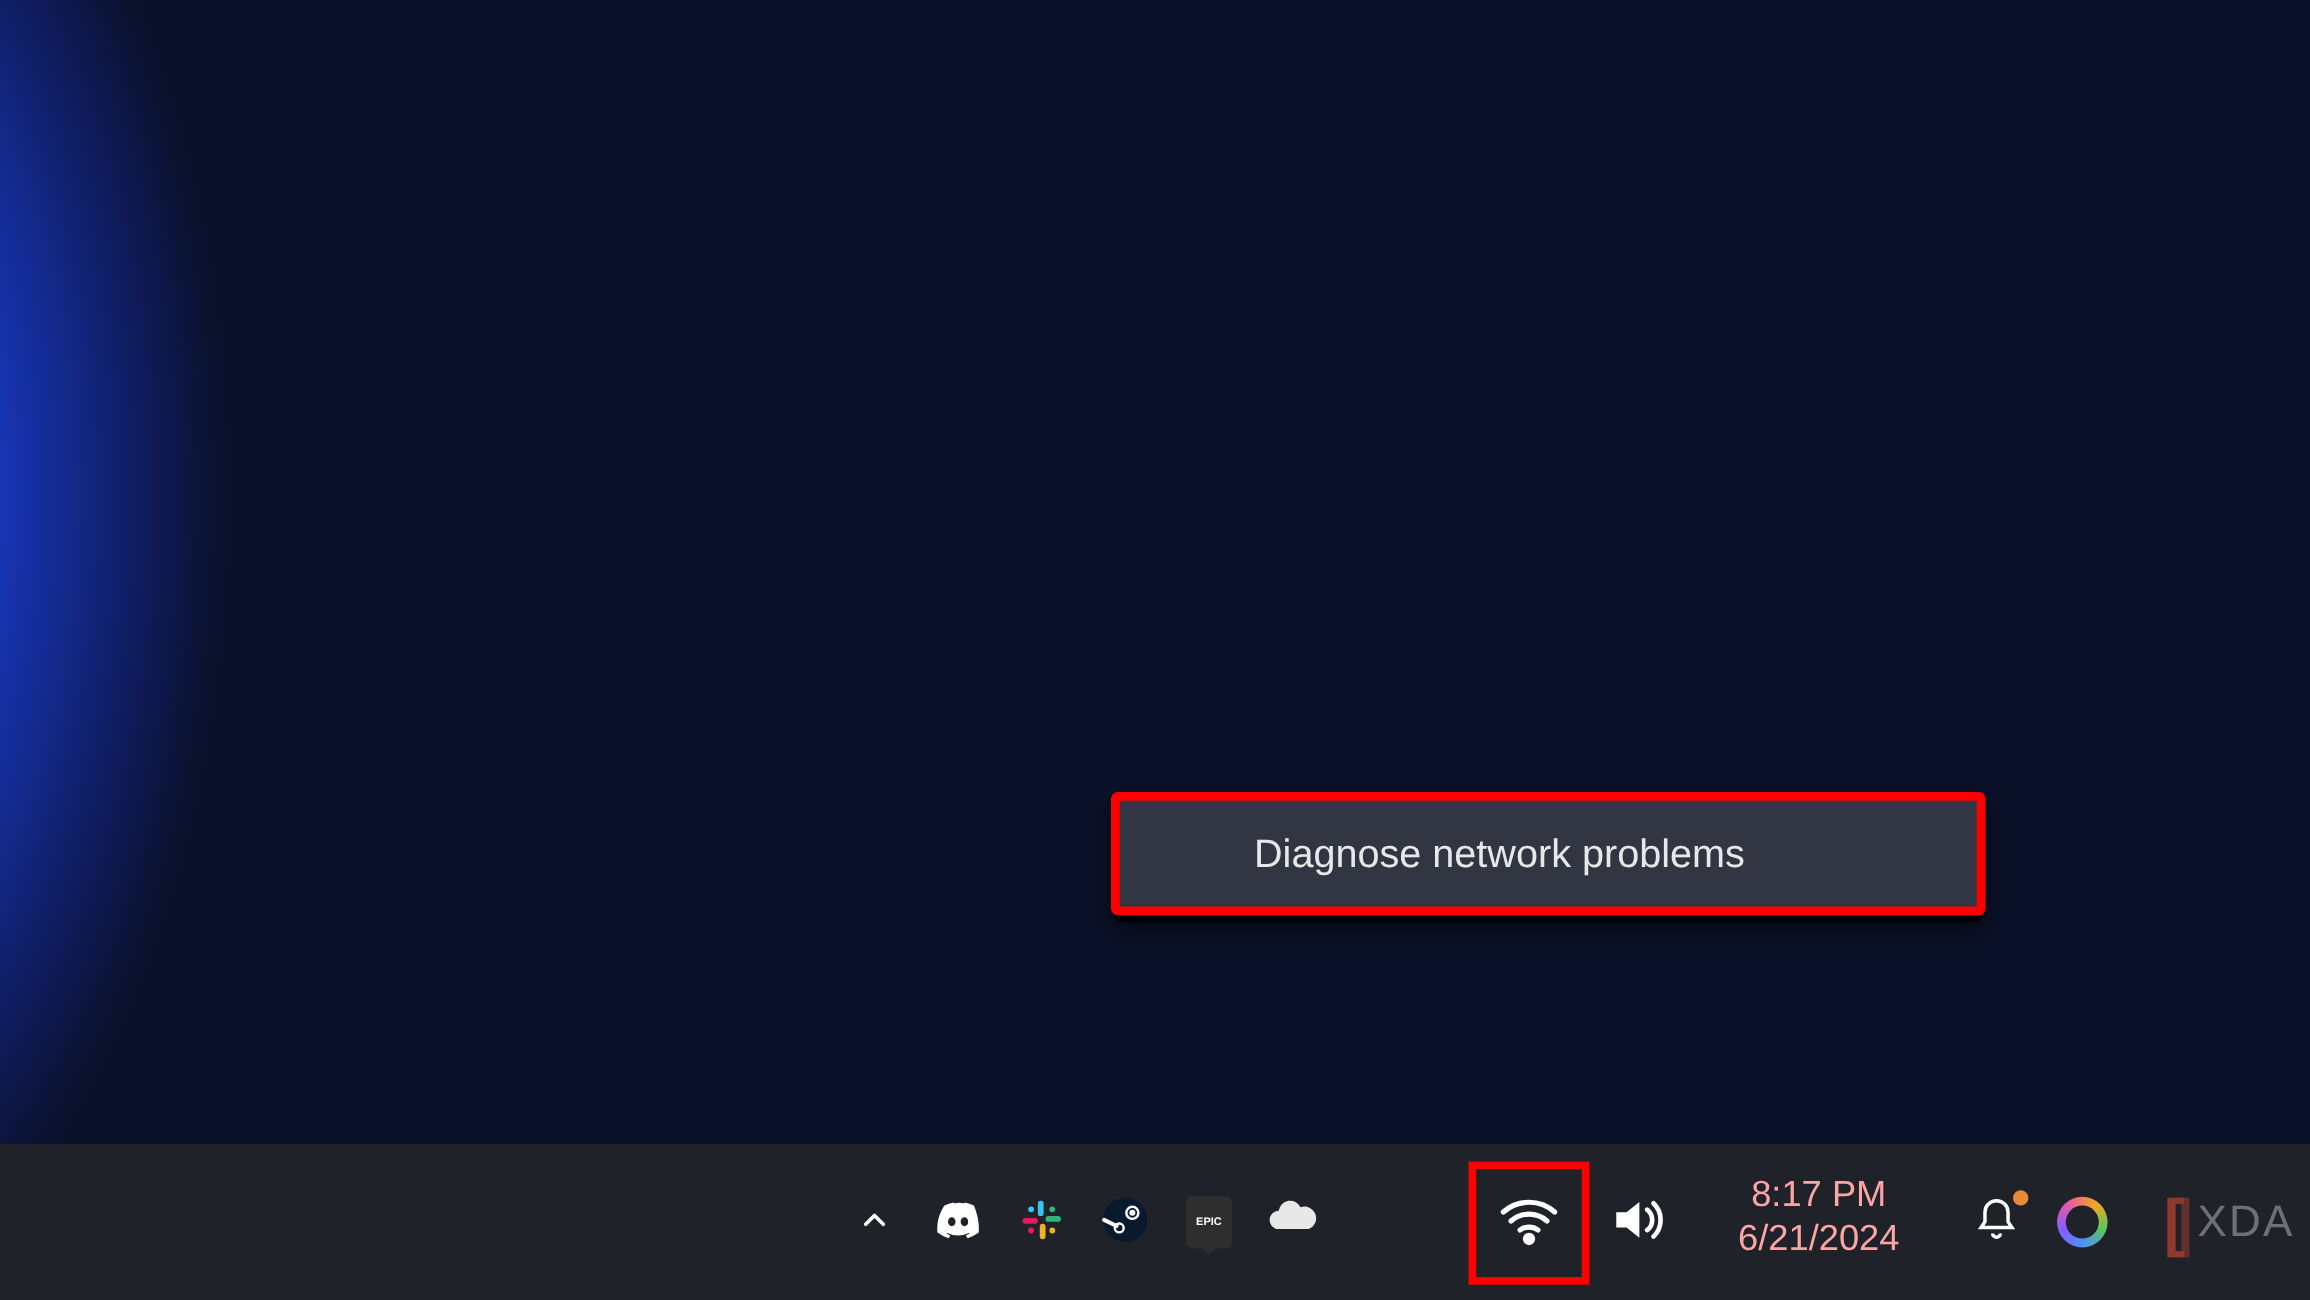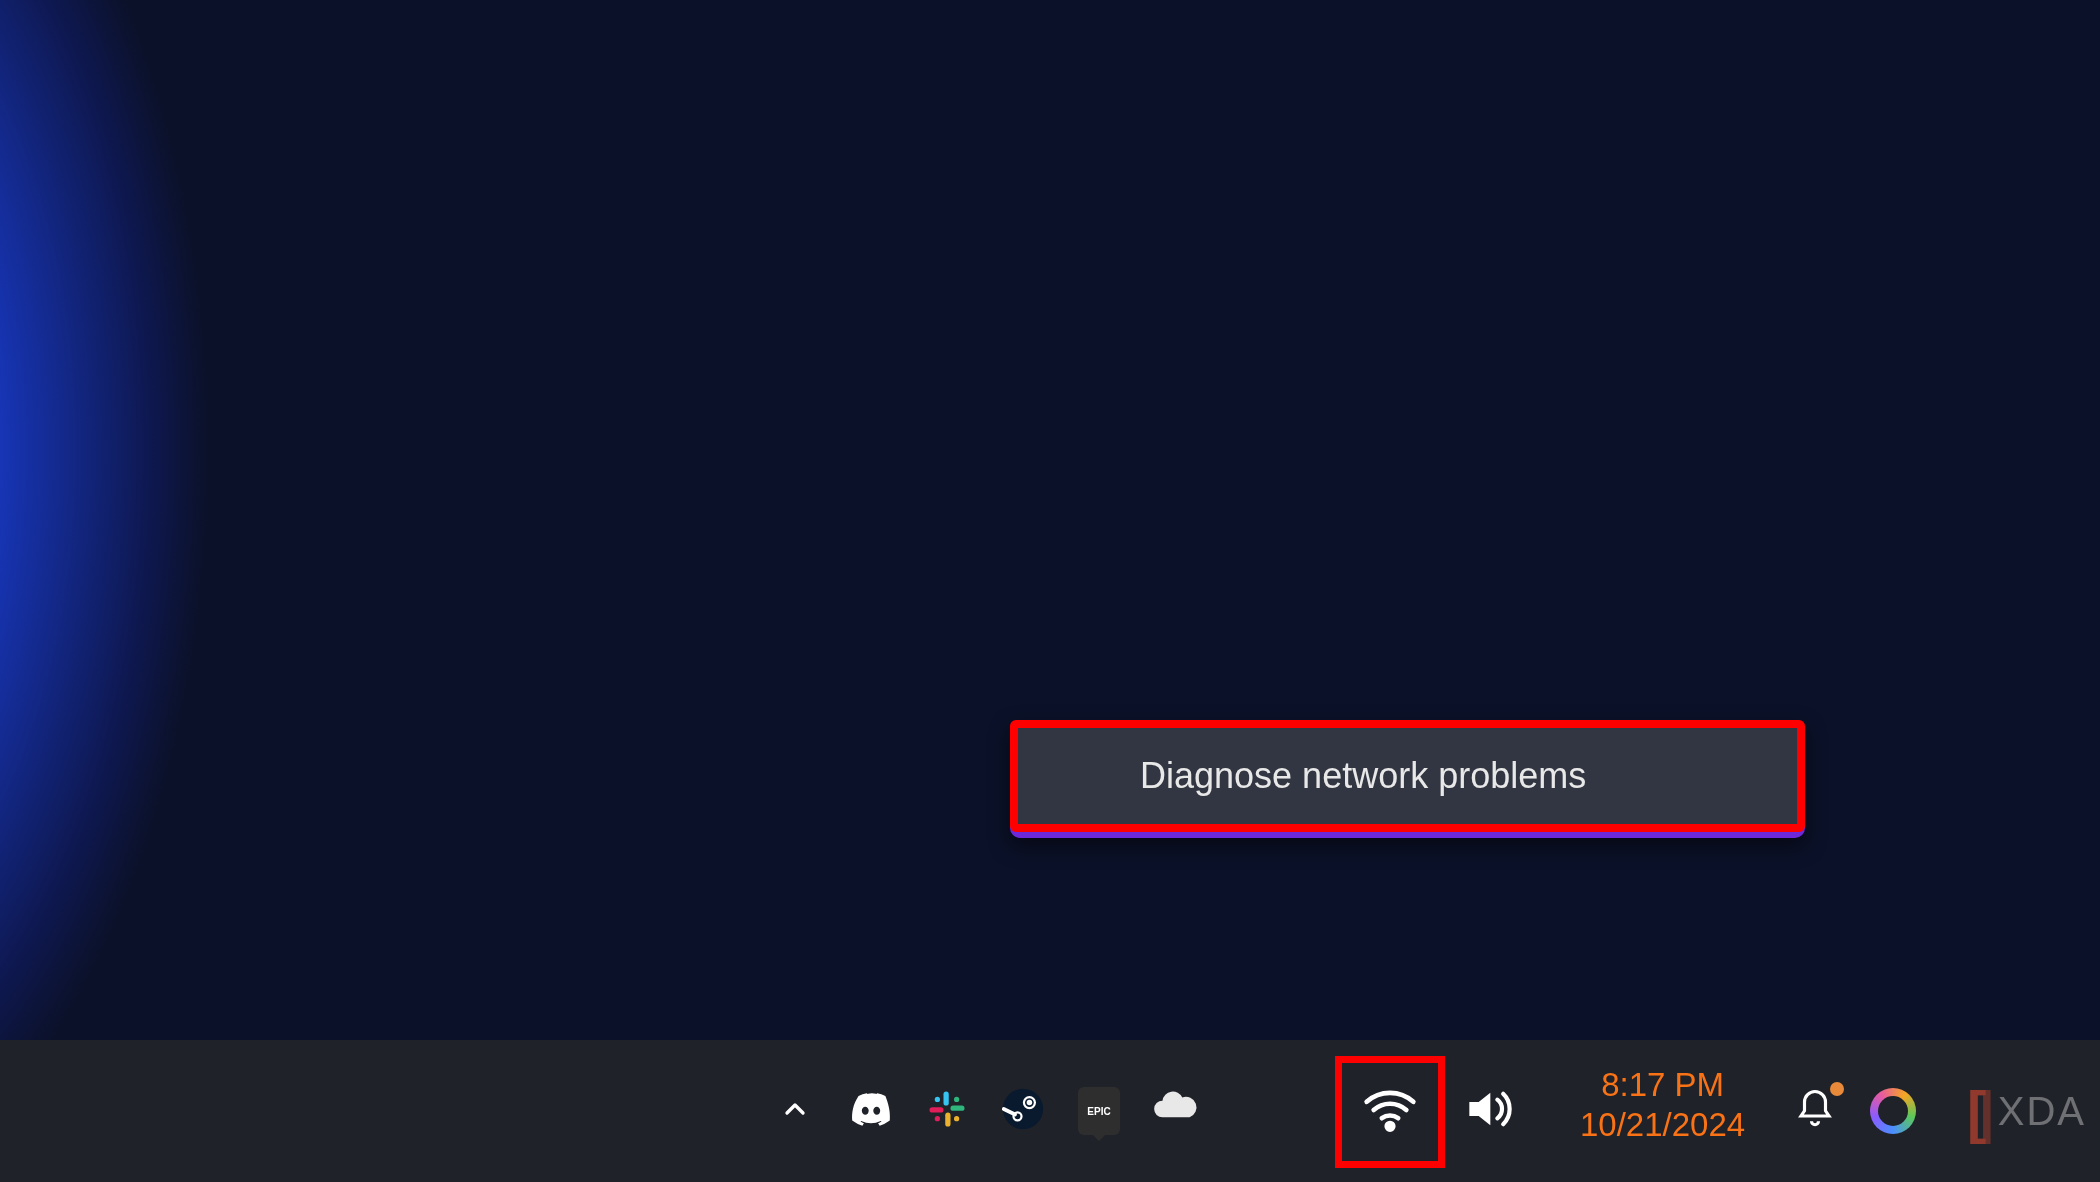--- a/index.html
+++ b/index.html
@@ -22,21 +22,21 @@
       width: 2100px;
       height: 1040px;
       background: radial-gradient(ellipse 750px 1300px at -240px 450px, #1a3ad0 0%, #1838c0 30%, #0e1850 52%, #0b1128 60%, #0b1128 100%);
       overflow: hidden;
     }
     .context-menu {
       position: absolute;
       top: 720px;
       left: 1010px;
       width: 795px;
-      background: #6d28d9;
+      background: #000000;
       border-radius: 10px;
       padding: 6px;
       box-shadow: 0 8px 20px rgba(0,0,0,0.5);
     }
     .context-menu-item {
       display: flex;
       align-items: center;
       height: 112px;
       border-radius: 6px;
       color: #ffffff;
@@ -110,21 +110,21 @@
     }
     .clock-area {
       position: absolute;
       left: 1580px;
       top: 0;
       height: 130px;
       display: flex;
       flex-direction: column;
       justify-content: center;
       align-items: center;
-      color: #f97316;
+      color: #fca5a5;
     }
     .clock-time {
       font-size: 33px;
       line-height: 40px;
     }
     .clock-date {
       font-size: 33px;
       line-height: 40px;
     }
     .notification-area {
@@ -284,21 +284,21 @@
       <svg viewBox="0 0 24 24" width="56" height="56" fill="none" stroke="#ffffff" stroke-width="1.8" stroke-linecap="round">
         <path d="M4 9v6h4l5 4V5L8 9H4z" fill="#ffffff" stroke="none"></path>
         <path d="M16 8a5 5 0 0 1 0 8"></path>
         <path d="M18.5 5.5a9 9 0 0 1 0 13"></path>
       </svg>
     </span>
   </div>
 
   <div class="clock-area">
     <div class="clock-time">8:17 PM</div>
-    <div class="clock-date">10/21/2024</div>
+    <div class="clock-date">6/21/2024</div>
   </div>
 
   <div class="notification-area">
     <div class="tray-icon" style="position:relative;">
       <span>
         <svg viewBox="0 0 24 24" width="42" height="42" fill="none" stroke="#ffffff" stroke-width="1.8">
           <path d="M6 8a6 6 0 0 1 12 0v5l2 3H4l2-3V8z"></path>
           <path d="M10 19a2 2 0 0 0 4 0"></path>
         </svg>
       </span>

